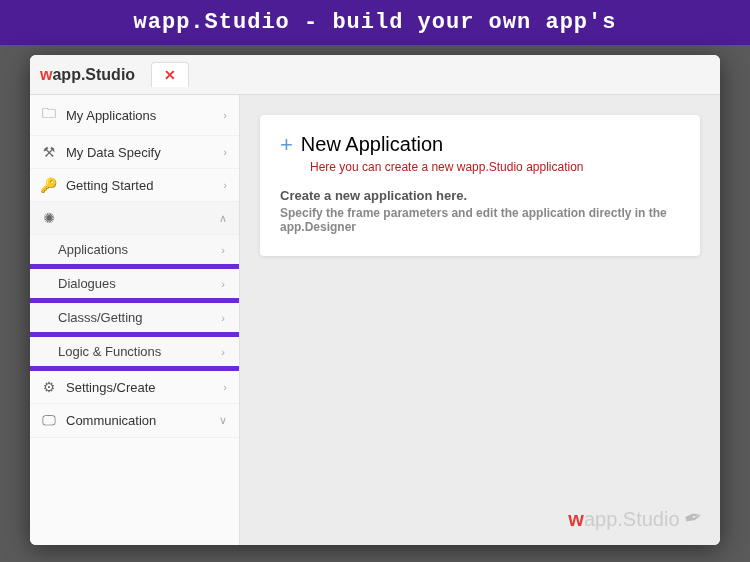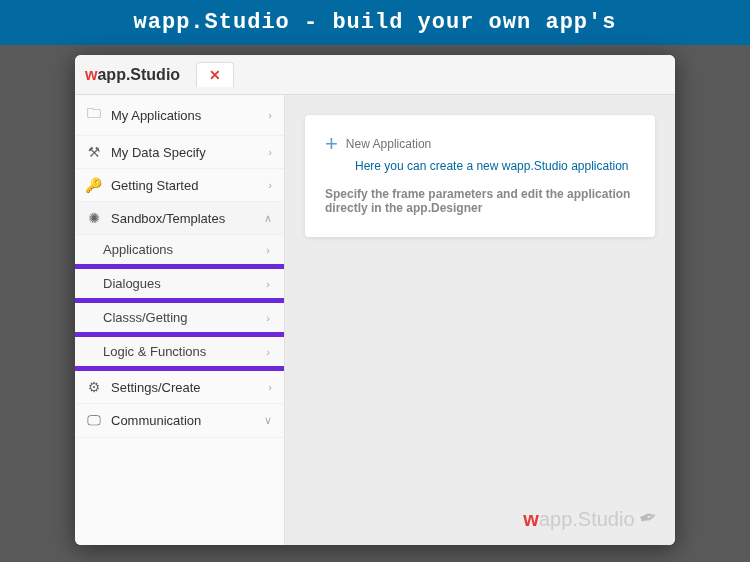--- a/index.html
+++ b/index.html
@@ -11,34 +11,34 @@
       flex-direction: column;
       align-items: center;
       justify-content: flex-start;
       font-family: 'Segoe UI', Arial, sans-serif;
       overflow: hidden;
     }
 
     
     .top-bar {
       width: 100%;
-      background: #0369a1;
+      background: #4c1d95;
       color: #fff;
       text-align: center;
       padding: 10px 0;
       font-size: 22px;
       font-weight: bold;
       font-family: 'Courier New', monospace;
       letter-spacing: 1px;
       flex-shrink: 0;
     }
 
     
     .window {
-      width: 600px;
+      width: 690px;
       height: 490px;
       background: #fff;
       border-radius: 6px;
       overflow: hidden;
       display: flex;
       flex-direction: column;
       margin-top: 10px;
       box-shadow: 0 4px 24px rgba(0,0,0,0.5);
     }
 
@@ -175,27 +175,27 @@
       align-items: center;
       gap: 8px;
       margin-bottom: 4px;
     }
     .plus-icon {
       color: #5c9bd6;
       font-size: 22px;
       line-height: 1;
     }
     .new-app-heading {
-      font-size: 12px;
-      color: #737373;
+      font-size: 20px;
+      color: #000000;
       font-weight: 400;
     }
     .new-app-subtitle {
       font-size: 12px;
-      color: #0369a1;
+      color: #b91c1c;
       margin-left: 30px;
       margin-bottom: 14px;
     }
     .new-app-desc-line1 {
       font-size: 13px;
       color: #555;
       font-weight: 600;
       margin-bottom: 3px;
     }
     .new-app-desc-line2 {
@@ -271,21 +271,20 @@
         <div class="sidebar-item-left">
           <span class="sidebar-icon">🔑</span>
           <span>Getting Started</span>
         </div>
         <span class="sidebar-arrow">›</span>
       </div>
 
       <div class="sandbox-header">
         <div class="sidebar-item-left">
           <span class="sidebar-icon">✺</span>
-          <span>Sandbox/Templates</span>
         </div>
         <span class="sidebar-arrow">∧</span>
       </div>
 
       <div class="sandbox-submenu">
         <div class="submenu-item">
           <span>Applications</span>
           <span class="sidebar-arrow">›</span>
         </div>
         <div class="submenu-item">
@@ -321,20 +320,21 @@
     </div>
 
     <div class="main-content">
 
       <div class="new-app-card">
         <div class="new-app-title">
           <span class="plus-icon">+</span>
           <span class="new-app-heading">New Application</span>
         </div>
         <div class="new-app-subtitle">Here you can create a new wapp.Studio application</div>
+        <div class="new-app-desc-line1">Create a new application here.</div>
         <div class="new-app-desc-line2">Specify the frame parameters and edit the application directly in the app.Designer</div>
       </div>
 
       <div class="watermark">
         <span class="watermark-logo">
           <span class="w">w</span><span>app.Studio</span>
         </span>
         <span class="pen-icon">✒</span>
       </div>
 

